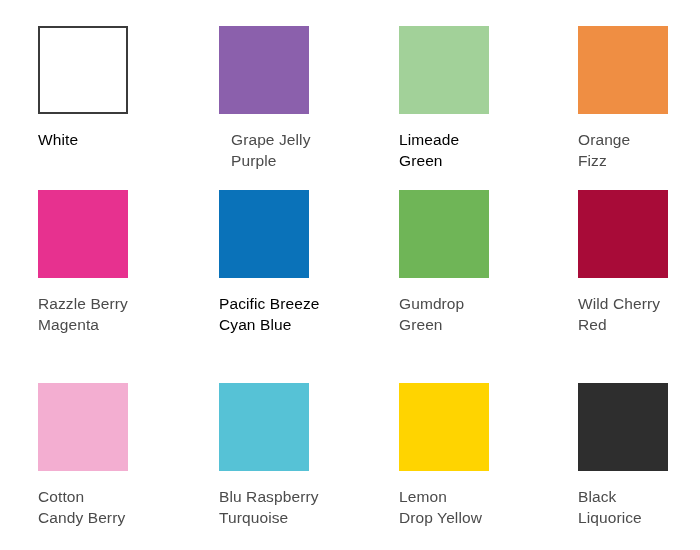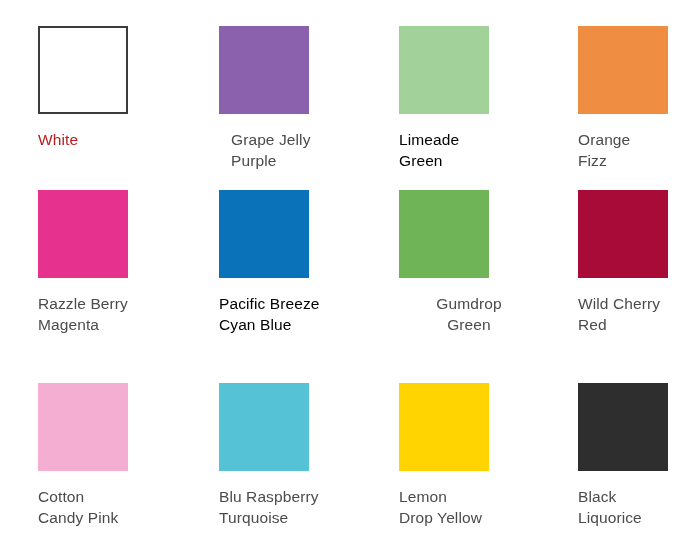--- a/index.html
+++ b/index.html
@@ -62,21 +62,21 @@
     font-family: "Liberation Sans", sans-serif;
   }
 </style>
 </head>
 <body>
 
 <div id="palette" style="background: rgb(255, 255, 255);">
     <div class="swatch-row row-0">
       <div class="swatch-cell col-0">
         <div class="swatch-chip outlined" style="background: rgb(255, 255, 255); border-color: rgb(59, 59, 59);"></div>
-        <div class="swatch-label" style="color: #b91c1c;">White</div>
+        <div class="swatch-label" style="color: #000000;">White</div>
       </div>
       <div class="swatch-cell col-1">
         <div class="swatch-chip" style="background: rgb(139, 96, 172);"></div>
         <div class="swatch-label" style="color: rgb(75, 75, 75); margin-left: 12px;">Grape Jelly
 Purple</div>
       </div>
       <div class="swatch-cell col-2">
         <div class="swatch-chip" style="background: rgb(162, 209, 153);"></div>
         <div class="swatch-label" style="color: #000000;">Limeade
 Green</div>
@@ -93,34 +93,34 @@
         <div class="swatch-label" style="color: rgb(75, 75, 75);">Razzle Berry
 Magenta</div>
       </div>
       <div class="swatch-cell col-1">
         <div class="swatch-chip" style="background: rgb(10, 114, 185);"></div>
         <div class="swatch-label" style="color: #000000;">Pacific Breeze
 Cyan Blue</div>
       </div>
       <div class="swatch-cell col-2">
         <div class="swatch-chip" style="background: rgb(111, 181, 87);"></div>
-        <div class="swatch-label" style="color: rgb(75, 75, 75); text-align: center;">Gumdrop
+        <div class="swatch-label" style="color: rgb(75, 75, 75);">Gumdrop
 Green</div>
       </div>
       <div class="swatch-cell col-3">
         <div class="swatch-chip" style="background: rgb(168, 11, 56);"></div>
         <div class="swatch-label" style="color: rgb(75, 75, 75);">Wild Cherry
 Red</div>
       </div>
     </div>
     <div class="swatch-row row-2">
       <div class="swatch-cell col-0">
         <div class="swatch-chip" style="background: rgb(243, 174, 209);"></div>
         <div class="swatch-label" style="color: rgb(75, 75, 75);">Cotton
-Candy Pink</div>
+Candy Berry</div>
       </div>
       <div class="swatch-cell col-2">
         <div class="swatch-chip" style="background: rgb(255, 212, 0);"></div>
         <div class="swatch-label" style="color: rgb(75, 75, 75);">Lemon
 Drop Yellow</div>
       </div>
       <div class="swatch-cell col-1">
         <div class="swatch-chip" style="background: rgb(86, 194, 214);"></div>
         <div class="swatch-label" style="color: rgb(75, 75, 75);">Blu Raspberry
 Turquoise</div>

